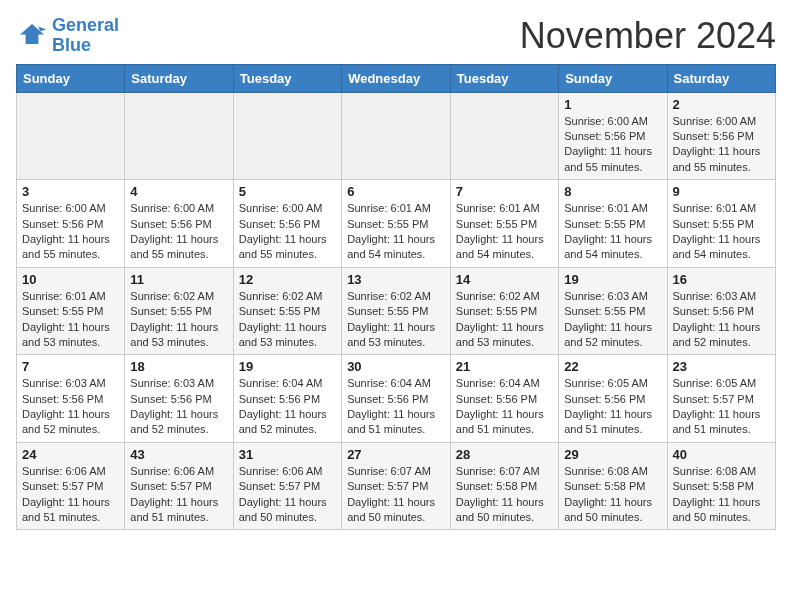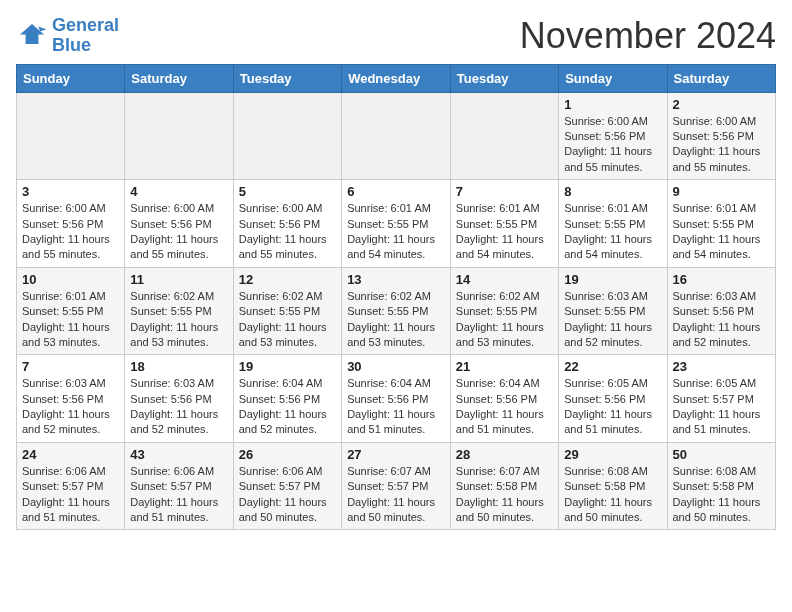--- a/index.html
+++ b/index.html
@@ -304,21 +304,21 @@
 and 51 minutes.</div>
         </td>
         <td>
           <span class="day-number">43</span>
           <div class="day-info" style="white-space: pre-wrap;">Sunrise: 6:06 AM
 Sunset: 5:57 PM
 Daylight: 11 hours
 and 51 minutes.</div>
         </td>
         <td>
-          <span class="day-number">26</span>
+          <span class="day-number">31</span>
           <div class="day-info" style="white-space: pre-wrap;">Sunrise: 6:06 AM
 Sunset: 5:57 PM
 Daylight: 11 hours
 and 50 minutes.</div>
         </td>
         <td>
           <span class="day-number">27</span>
           <div class="day-info" style="white-space: pre-wrap;">Sunrise: 6:07 AM
 Sunset: 5:57 PM
 Daylight: 11 hours
@@ -332,21 +332,21 @@
 and 50 minutes.</div>
         </td>
         <td>
           <span class="day-number">29</span>
           <div class="day-info" style="white-space: pre-wrap;">Sunrise: 6:08 AM
 Sunset: 5:58 PM
 Daylight: 11 hours
 and 50 minutes.</div>
         </td>
         <td>
-          <span class="day-number">50</span>
+          <span class="day-number">40</span>
           <div class="day-info" style="white-space: pre-wrap;">Sunrise: 6:08 AM
 Sunset: 5:58 PM
 Daylight: 11 hours
 and 50 minutes.</div>
         </td>
       </tr>
     </tbody>
 </table>
 
 </body></html>

